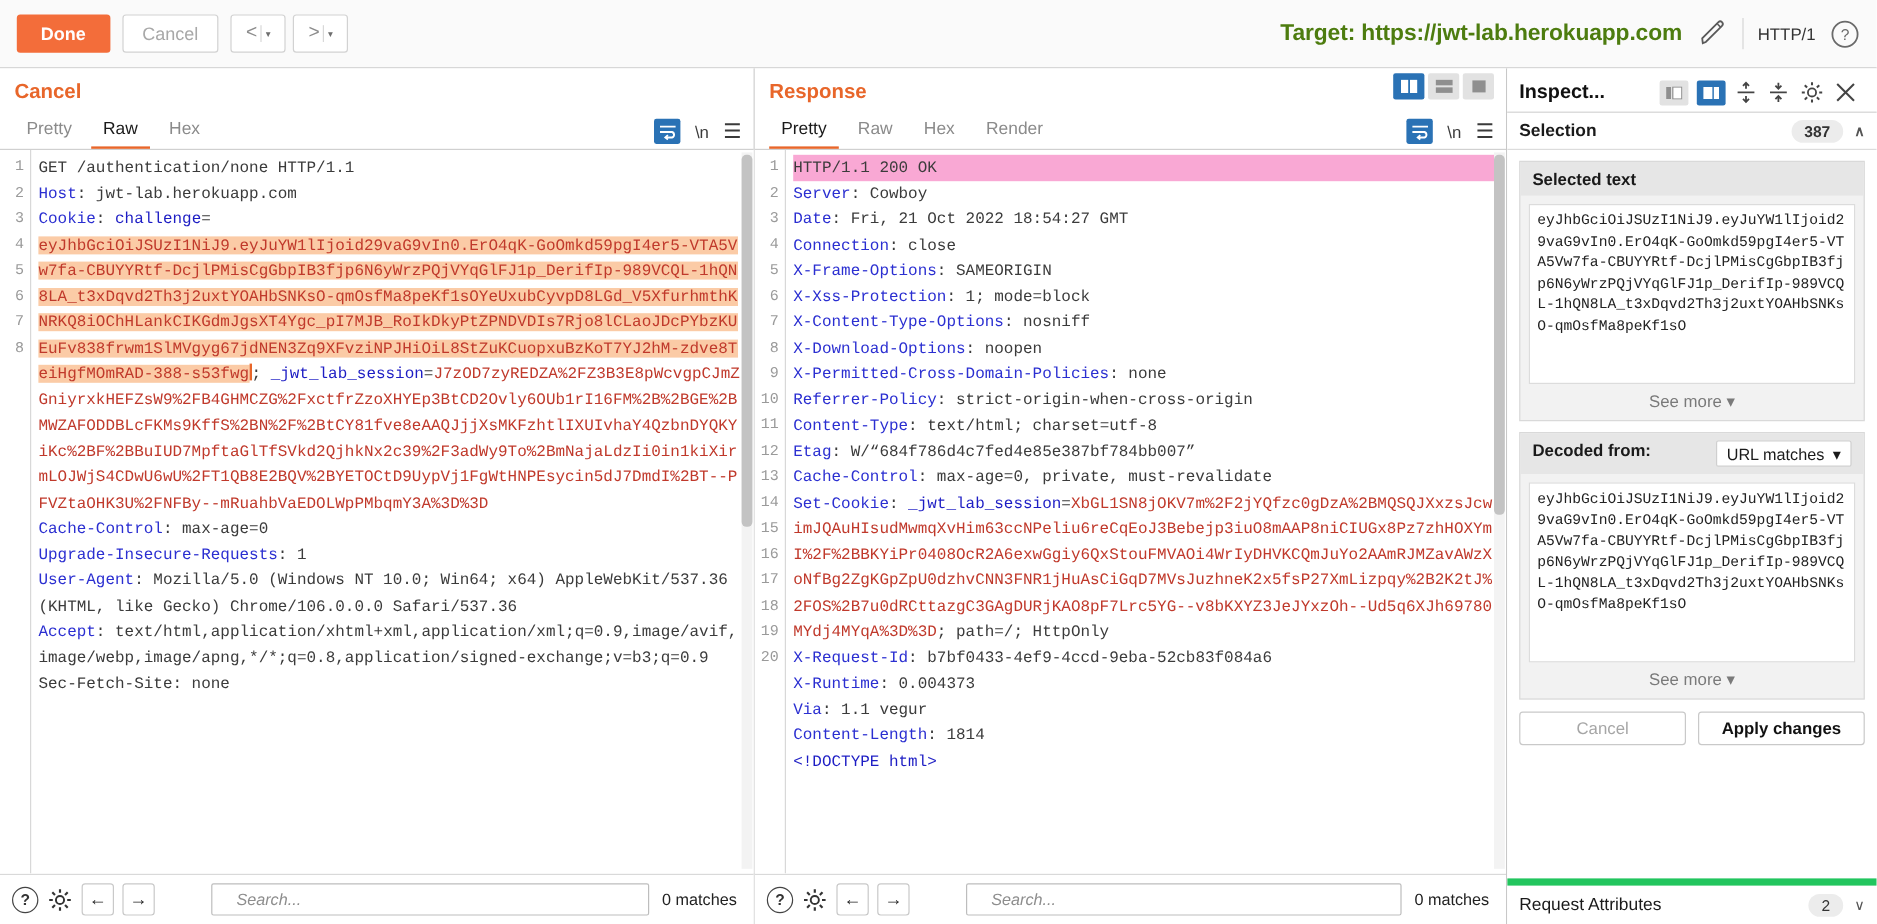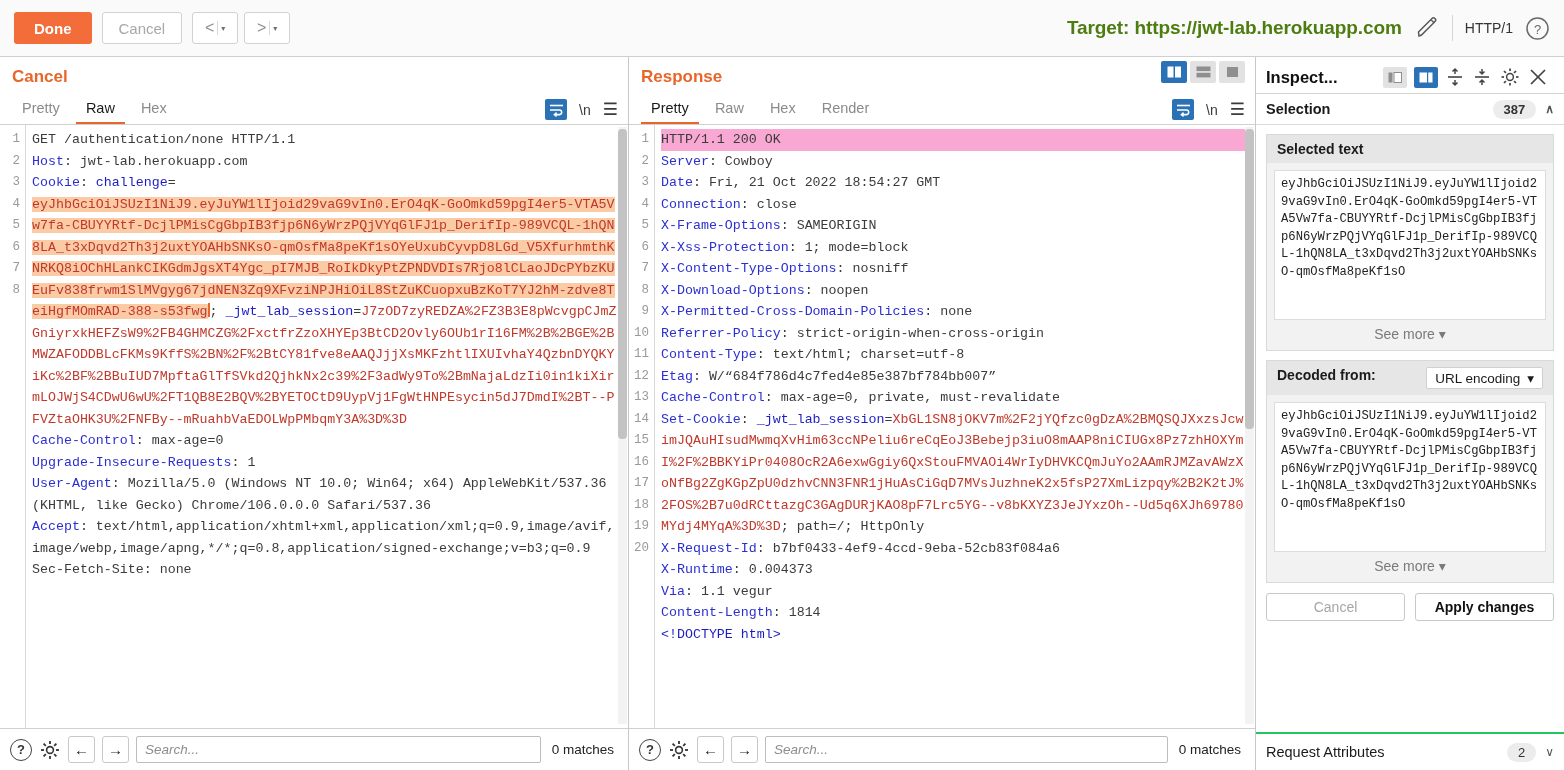--- a/index.html
+++ b/index.html
@@ -240,25 +240,26 @@
     background: #fff;
     display: flex; align-items: center; justify-content: center;
     font-size: 15px; color: #222;
     cursor: pointer;
   }
   .search-input {
     flex: 1 1 auto;
     height: 27px;
     border: 1px solid #bdbdbd;
     border-radius: 2px;
-    padding: 0 8px;
+    padding: 0 20px;
     font-size: 13.5px;
     font-family: "Liberation Sans", sans-serif;
     color: #1d4ed8;
     background: #fff;
+    margin-left: 40px;
   }
   .search-input::placeholder { color: #8d8d8d; font-style: italic; }
   .matches { font-size: 13.5px; color: #222; padding: 0 4px; white-space: nowrap; }
 
   
   .insp-header {
     height: 36px;
     display: flex;
     align-items: center;
     padding: 4px 16px 0 10px;
@@ -361,21 +362,21 @@
     border-radius: 3px;
     font-size: 14px;
     font-family: "Liberation Sans", sans-serif;
     cursor: pointer;
   }
   .ia-btn.disabled { color: #a6a6a6; }
   .ia-btn.strong { font-weight: bold; color: #111; }
 
   .insp-spacer { flex: 1 1 auto; }
   .insp-bottom-section {
-    border-top: 2px solid #22c55e;
+    border-top: 6px solid #22c55e;
     height: 38px;
     display: flex; align-items: center;
     padding: 0 10px;
     cursor: pointer;
   }
 
   
   .statusbar {
     height: 32px;
     flex: 0 0 32px;
@@ -668,21 +669,21 @@
           <div class="see-more">
             <span>See more</span>
             <span> ▾</span>
           </div>
         </div>
 
         <div class="sel-panel">
           <div class="sel-panel-head">
             <span class="lbl-inline">Decoded from:</span>
             <span class="dd">
-              <span>URL encoding</span>
+              <span>URL matches</span>
               <span>▾</span>
             </span>
           </div>
           <div class="sel-text">eyJhbGciOiJSUzI1NiJ9.eyJuYW1lIjoid29vaG9vIn0.ErO4qK-GoOmkd59pgI4er5-VTA5Vw7fa-CBUYYRtf-DcjlPMisCgGbpIB3fjp6N6yWrzPQjVYqGlFJ1p_DerifIp-989VCQL-1hQN8LA_t3xDqvd2Th3j2uxtYOAHbSNKsO-qmOsfMa8peKf1sO</div>
           <div class="see-more">
             <span>See more</span>
             <span> ▾</span>
           </div>
         </div>
 

